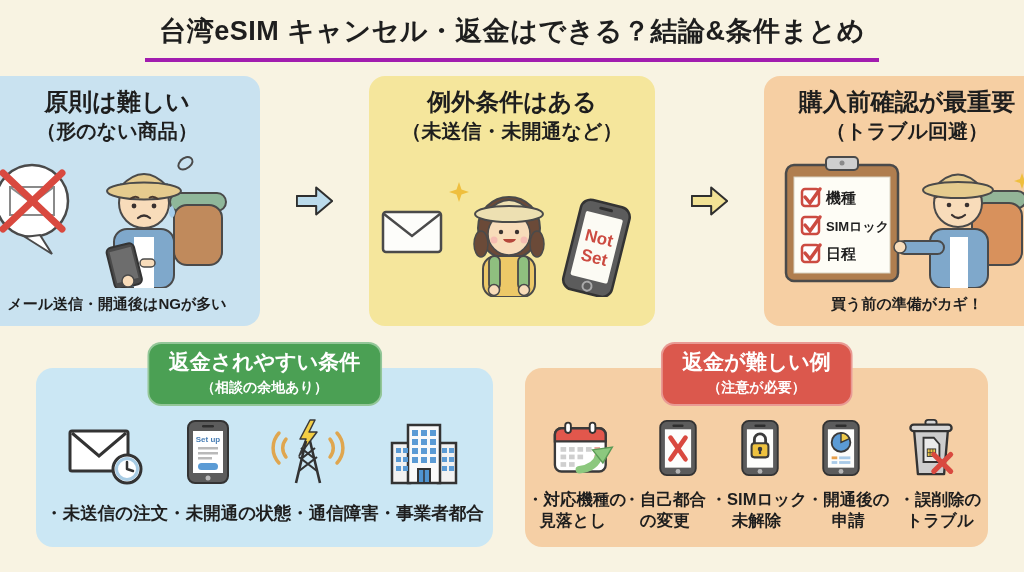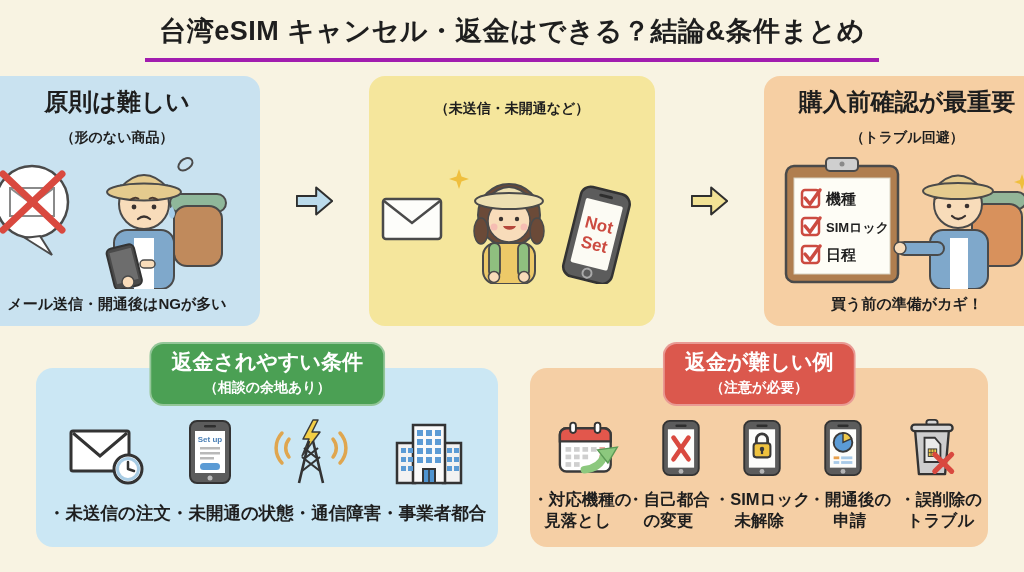--- a/index.html
+++ b/index.html
@@ -22,41 +22,41 @@
   .steps { display: flex; justify-content: center; align-items: stretch; margin-top: 14px; padding: 0 36px; gap: 36px; }
   .card {
     width: 291px; height: 250px; border-radius: 16px;
     display: flex; flex-direction: column; align-items: center;
     padding: 10px 8px 12px;
   }
   .card-blue  { background: var(--card-blue, #C9E2F0); }
   .card-yellow{ background: var(--card-yellow, #F5E69C); }
   .card-peach { background: var(--card-peach, #F6CFA3); }
   .card h2 { margin: 3px 0 0; font-size: 24px; font-weight: bold; line-height: 1.1; }
-  .card .sub { font-size: 14px; font-weight: bold; margin-top: 14px; }
+  .card .sub { font-size: 20px; font-weight: bold; margin-top: 3px; }
   .scene { flex: 1; width: 100%; display: flex; justify-content: flex-end; align-items: center; overflow: hidden; }
   .caption { font-size: 15px; font-weight: bold; white-space: nowrap; }
   .arrow-cell { width: 37px; display: flex; align-items: center; justify-content: center; }
   
   .panels { display: flex; justify-content: center; gap: 32px; margin-top: 42px; padding: 0 36px; }
   .panel { position: relative; height: 179px; border-radius: 17px; padding-top: 45px; }
   .panel-blue  { width: 464px; background: var(--panel-blue, #CBE7F4); }
   .panel-peach { width: 470px; background: var(--panel-peach, #F5CFA5); }
   .badge {
     position: absolute; top: -26px; left: 50%; transform: translateX(-50%);
     color: #fff; text-align: center; border-radius: 14px; padding: 6px 20px 7px;
     border: 2px solid rgba(255,255,255,0.4); white-space: nowrap;
   }
   .badge-green { background: var(--badge-green, #4BA054); }
   .badge-red   { background: var(--badge-red, #DB584D); }
   .badge .bt { font-size: 21px; font-weight: bold; line-height: 1.1; }
   .badge .bs { font-size: 14px; font-weight: bold; margin-top: 6px; }
   .icon-row { display: flex; justify-content: space-around; align-items: flex-end; height: 72px; padding: 0 10px; }
   .icon-cell { display: flex; justify-content: center; align-items: flex-end; }
-  .label-row { display: flex; justify-content: flex-start; margin-top: 16px; padding: 0 12px; }
+  .label-row { display: flex; justify-content: center; margin-top: 16px; padding: 0 4px; }
   .label-row .lbl { font-size: 17.5px; font-weight: bold; white-space: nowrap; }
   .cols { display: flex; justify-content: space-around; align-items: flex-end; height: 64px; padding: 0 8px; }
   .label-row2 { display: flex; justify-content: space-around; margin-top: 12px; padding: 0 2px; }
   .label2 { font-size: 16.5px; font-weight: bold; line-height: 1.25; text-align: center; white-space: nowrap; width: 20%; }
 </style>
 </head>
 <body>
 
 <div class="page">
 
@@ -110,20 +110,21 @@
       <div class="caption">メール送信・開通後はNGが多い</div>
     </section>
 
     <div class="arrow-cell">
       <svg width="44" height="40" viewBox="0 0 44 40">
         <polygon points="1,14 24,14 24,4 43,20 24,36 24,26 1,26" fill="#BBDBEC" stroke="#2e2e2e" stroke-width="2.4" stroke-linejoin="round"></polygon>
       </svg>
     </div>
 
     <section class="card card-yellow">
+      <h2>例外条件はある</h2>
       <div class="sub">（未送信・未開通など）</div>
       <div class="scene">
         <svg width="270" height="135" viewBox="0 0 270 135">
 
           <rect x="6" y="50" width="58" height="40" rx="3" fill="#fdfdfa" stroke="#4a4a4a" stroke-width="2.5"></rect>
           <polyline points="7,52 35,74 63,52" fill="none" stroke="#4a4a4a" stroke-width="2.5"></polyline>
 
           <path d="M82,20 L84.5,27.5 L92,30 L84.5,32.5 L82,40 L79.5,32.5 L72,30 L79.5,27.5 Z" fill="#EFBF3E"></path>
 
           <circle cx="132" cy="66" r="31" fill="#6B4A38" stroke="#4a4a4a" stroke-width="2"></circle>

